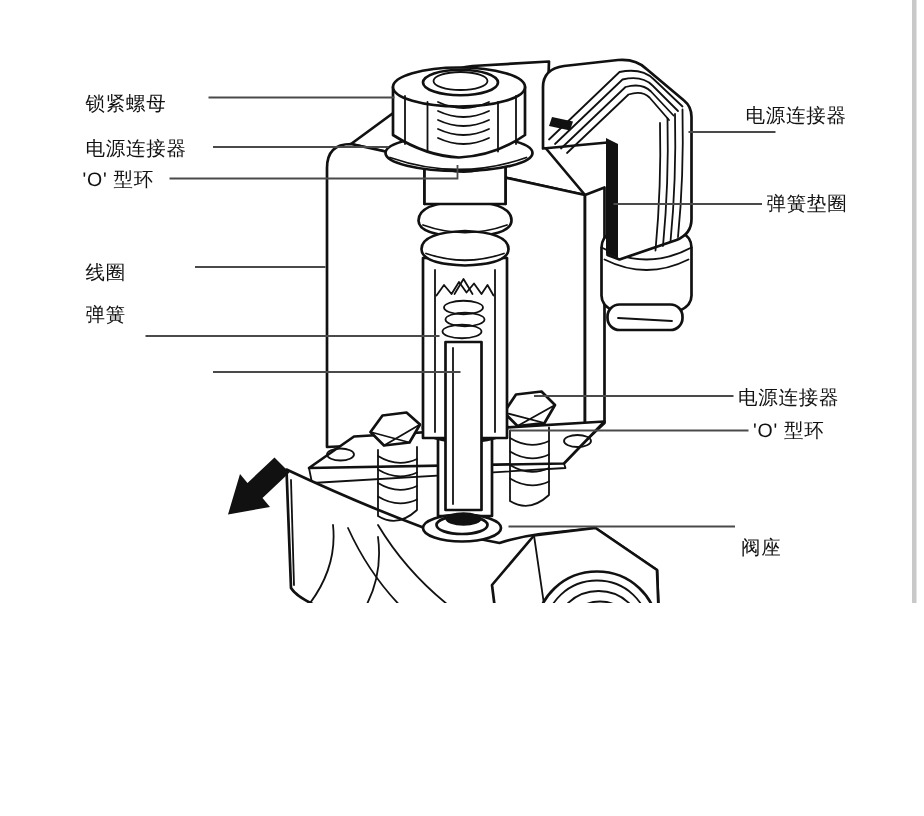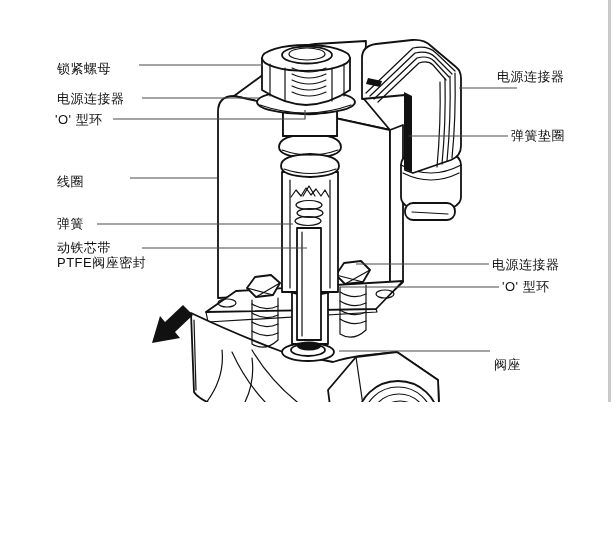--- a/index.html
+++ b/index.html
@@ -179,23 +179,21 @@
       <path class="leader" d="M356,264 L489,264"></path>
       <path class="leader" d="M340,287 L499,287"></path>
       <path class="leader" d="M339,351 L490,351"></path>
     </g>
   </svg>
 
   <div class="label" style="left:57px;top:61px">锁紧螺母</div>
   <div class="label" style="left:57px;top:91px">电源连接器</div>
   <div class="label" style="left:55px;top:112px">'O' 型环</div>
   <div class="label" style="left:57px;top:174px">线圈</div>
-  <div class="label" style="left:57px;top:216px">弹簧</div>
-  <div class="label" style="left:57px;top:240px">动铁芯带
-PTFE阀座密封</div>
+  <div class="label" style="left:57px;top:202px">弹簧</div>
   <div class="label" style="left:497px;top:69px">电源连接器</div>
   <div class="label" style="left:511px;top:128px">弹簧垫圈</div>
   <div class="label" style="left:492px;top:257px">电源连接器</div>
   <div class="label" style="left:502px;top:279px">'O' 型环</div>
   <div class="label" style="left:494px;top:357px">阀座</div>
 
   <div class="caption" style="left:61px;top:472px">图1</div>
 
   <div class="page-edge"></div>
 </div>

